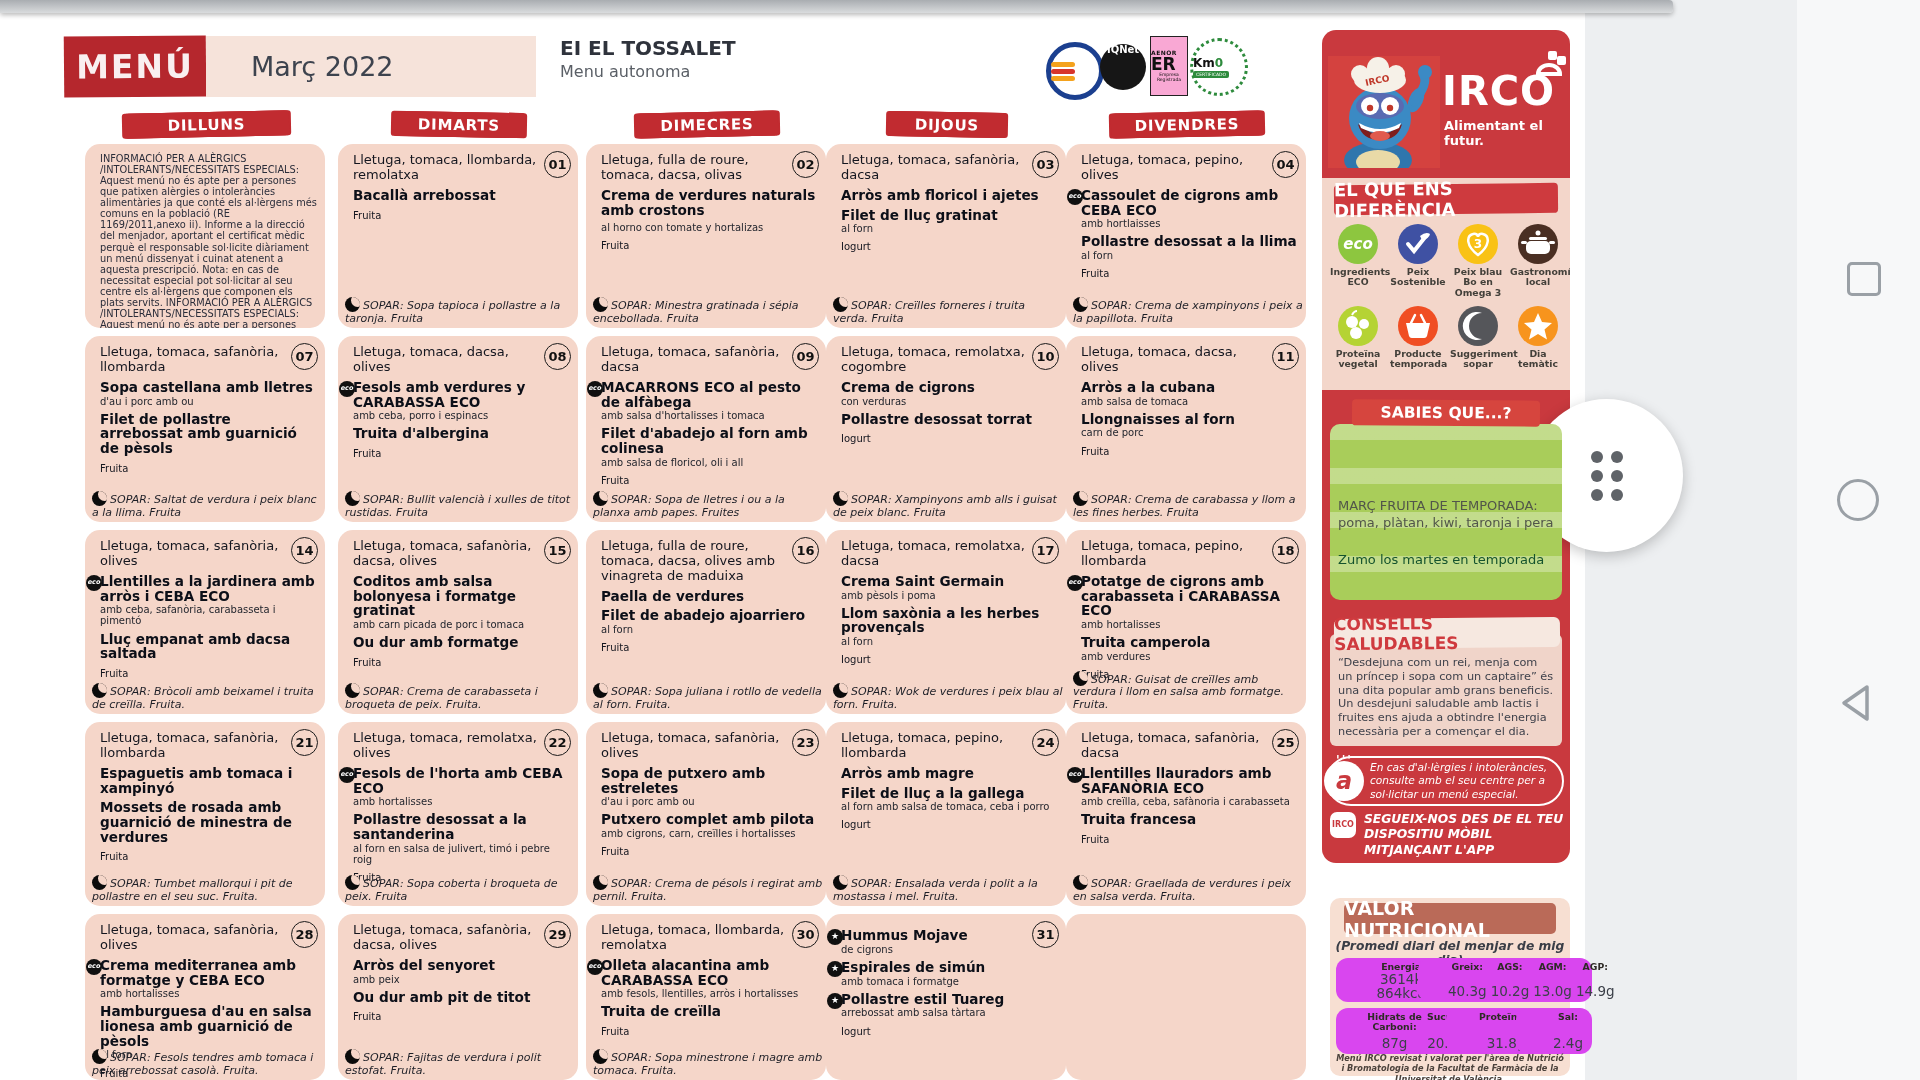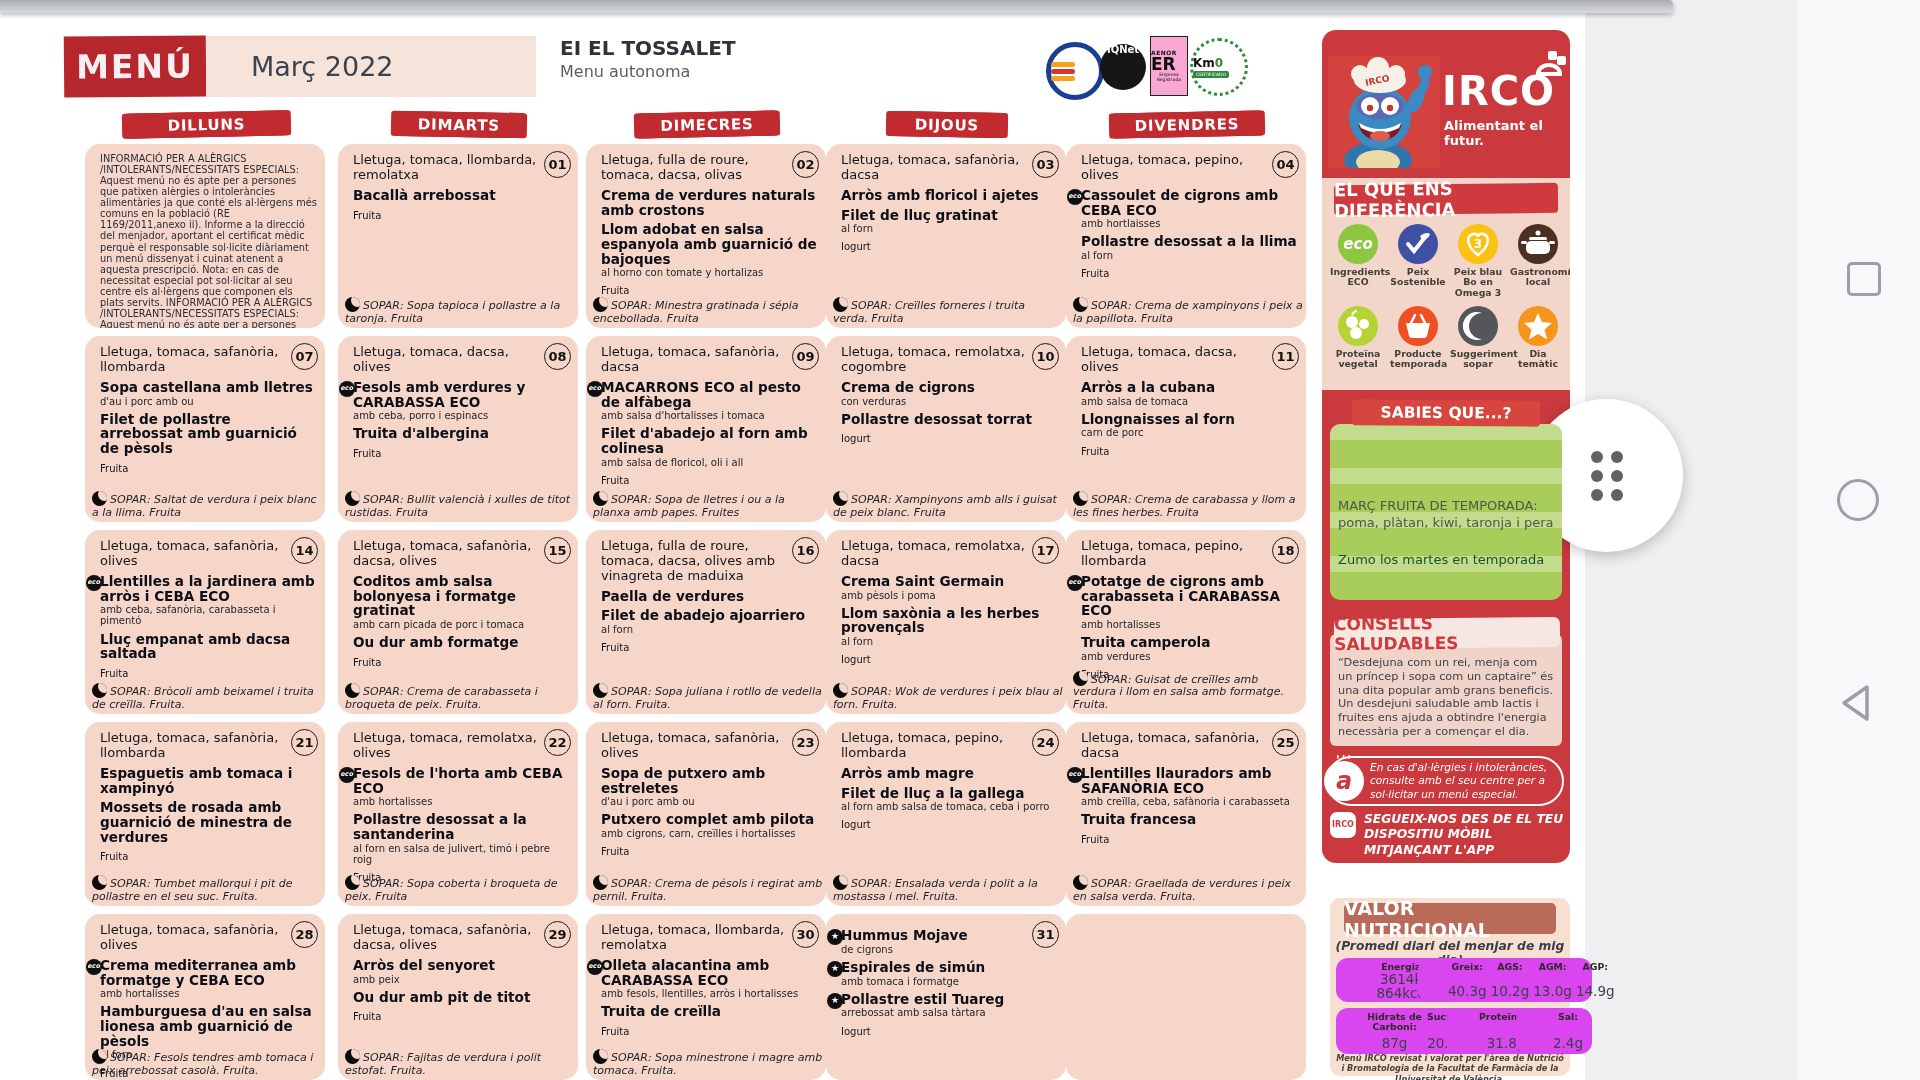--- a/index.html
+++ b/index.html
@@ -235,21 +235,21 @@
           <div class="dessert">Fruita</div>
           <div class="sopar"><span class="moon"></span><span>SOPAR: Fajitas de verdura i polit estofat. Fruita.</span></div>
         </div>
       </div>
       <div class="col" style="left: 586px;">
         <div class="day-banner" style="width: 142px; left: 50px; transform: rotate(-1.2deg);">DIMECRES</div>
         <div class="cell r0">
           <div class="cellnum">02</div>
           <div class="salad">Lletuga, fulla de roure, tomaca, dacsa, olivas</div>
           <div class="dish"><span>Crema de verdures naturals amb crostons</span></div>
-          <div class="dish"><span>Llom adobat en salsa espanyola amb guarnició de bajoques</span><div class="sub">al horno con tomate y hortalizas</div></div>
+          <div class="dish"><div class="sub">al horno con tomate y hortalizas</div></div>
           <div class="dessert">Fruita</div>
           <div class="sopar"><span class="moon"></span><span>SOPAR: Minestra gratinada i sépia encebollada. Fruita</span></div>
         </div>
         <div class="cell r1">
           <div class="cellnum">09</div>
           <div class="salad">Lletuga, tomaca, safanòria, dacsa</div>
           <div class="dish"><span class="ib eco">eco</span><span>MACARRONS ECO al pesto de alfàbega</span><div class="sub">amb salsa d'hortalisses i tomaca</div></div>
           <div class="dish"><span>Filet d'abadejo al forn amb colinesa</span><div class="sub">amb salsa de floricol, oli i all</div></div>
           <div class="dessert">Fruita</div>
           <div class="sopar"><span class="moon"></span><span>SOPAR: Sopa de lletres i ou a la planxa amb papes. Fruites</span></div>

